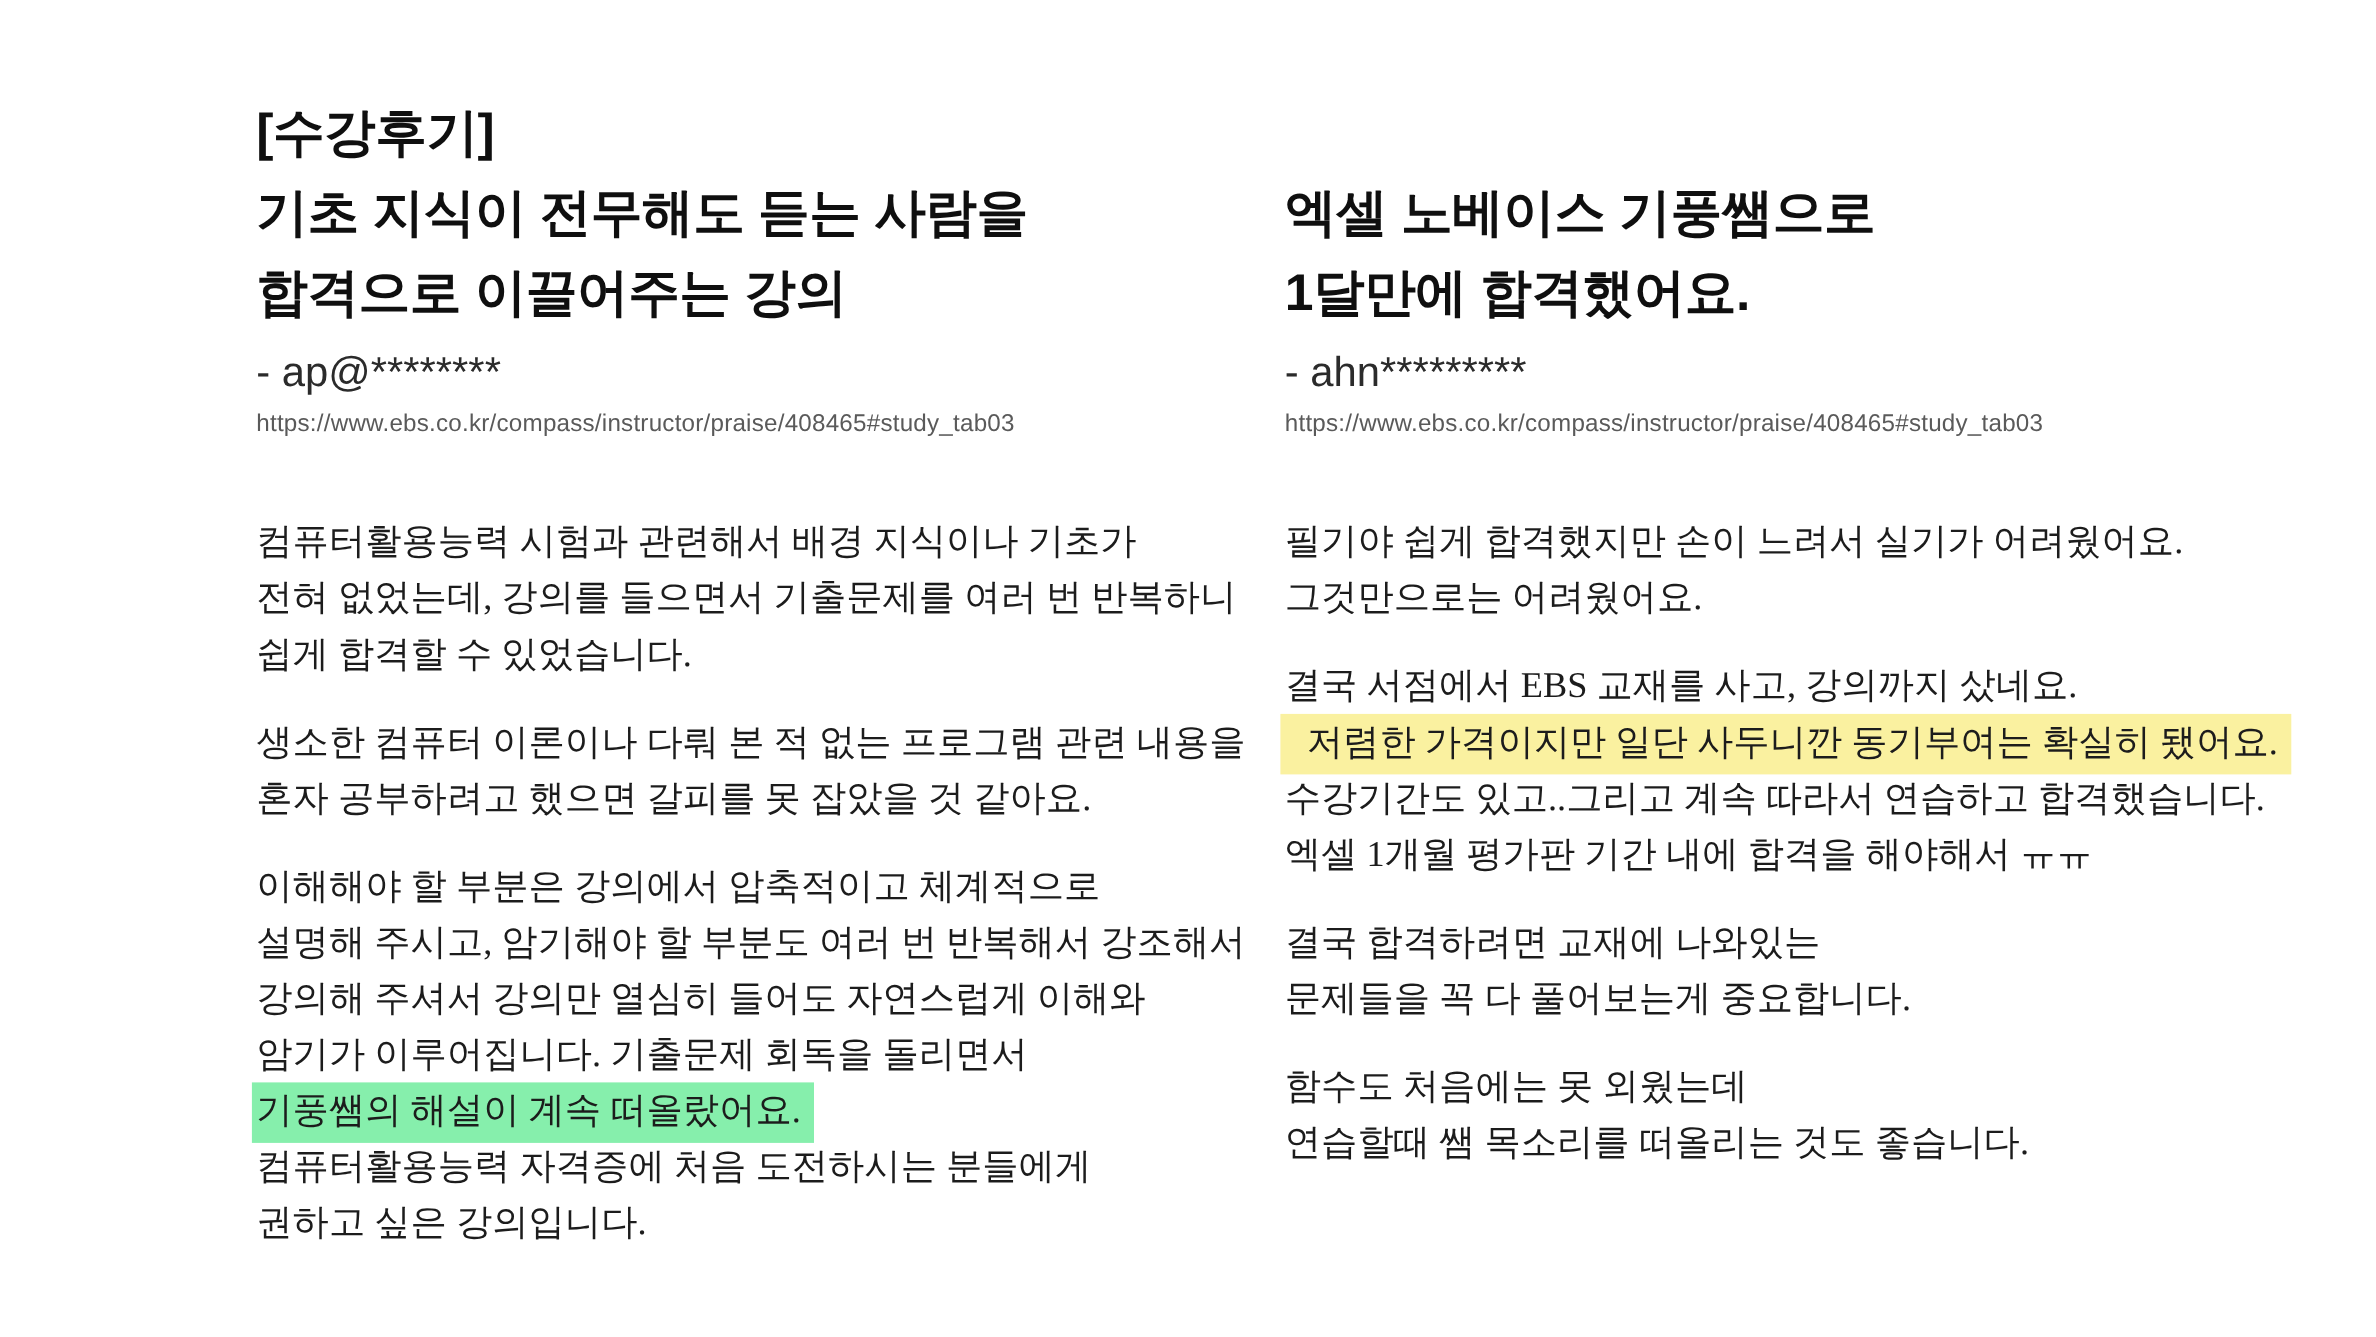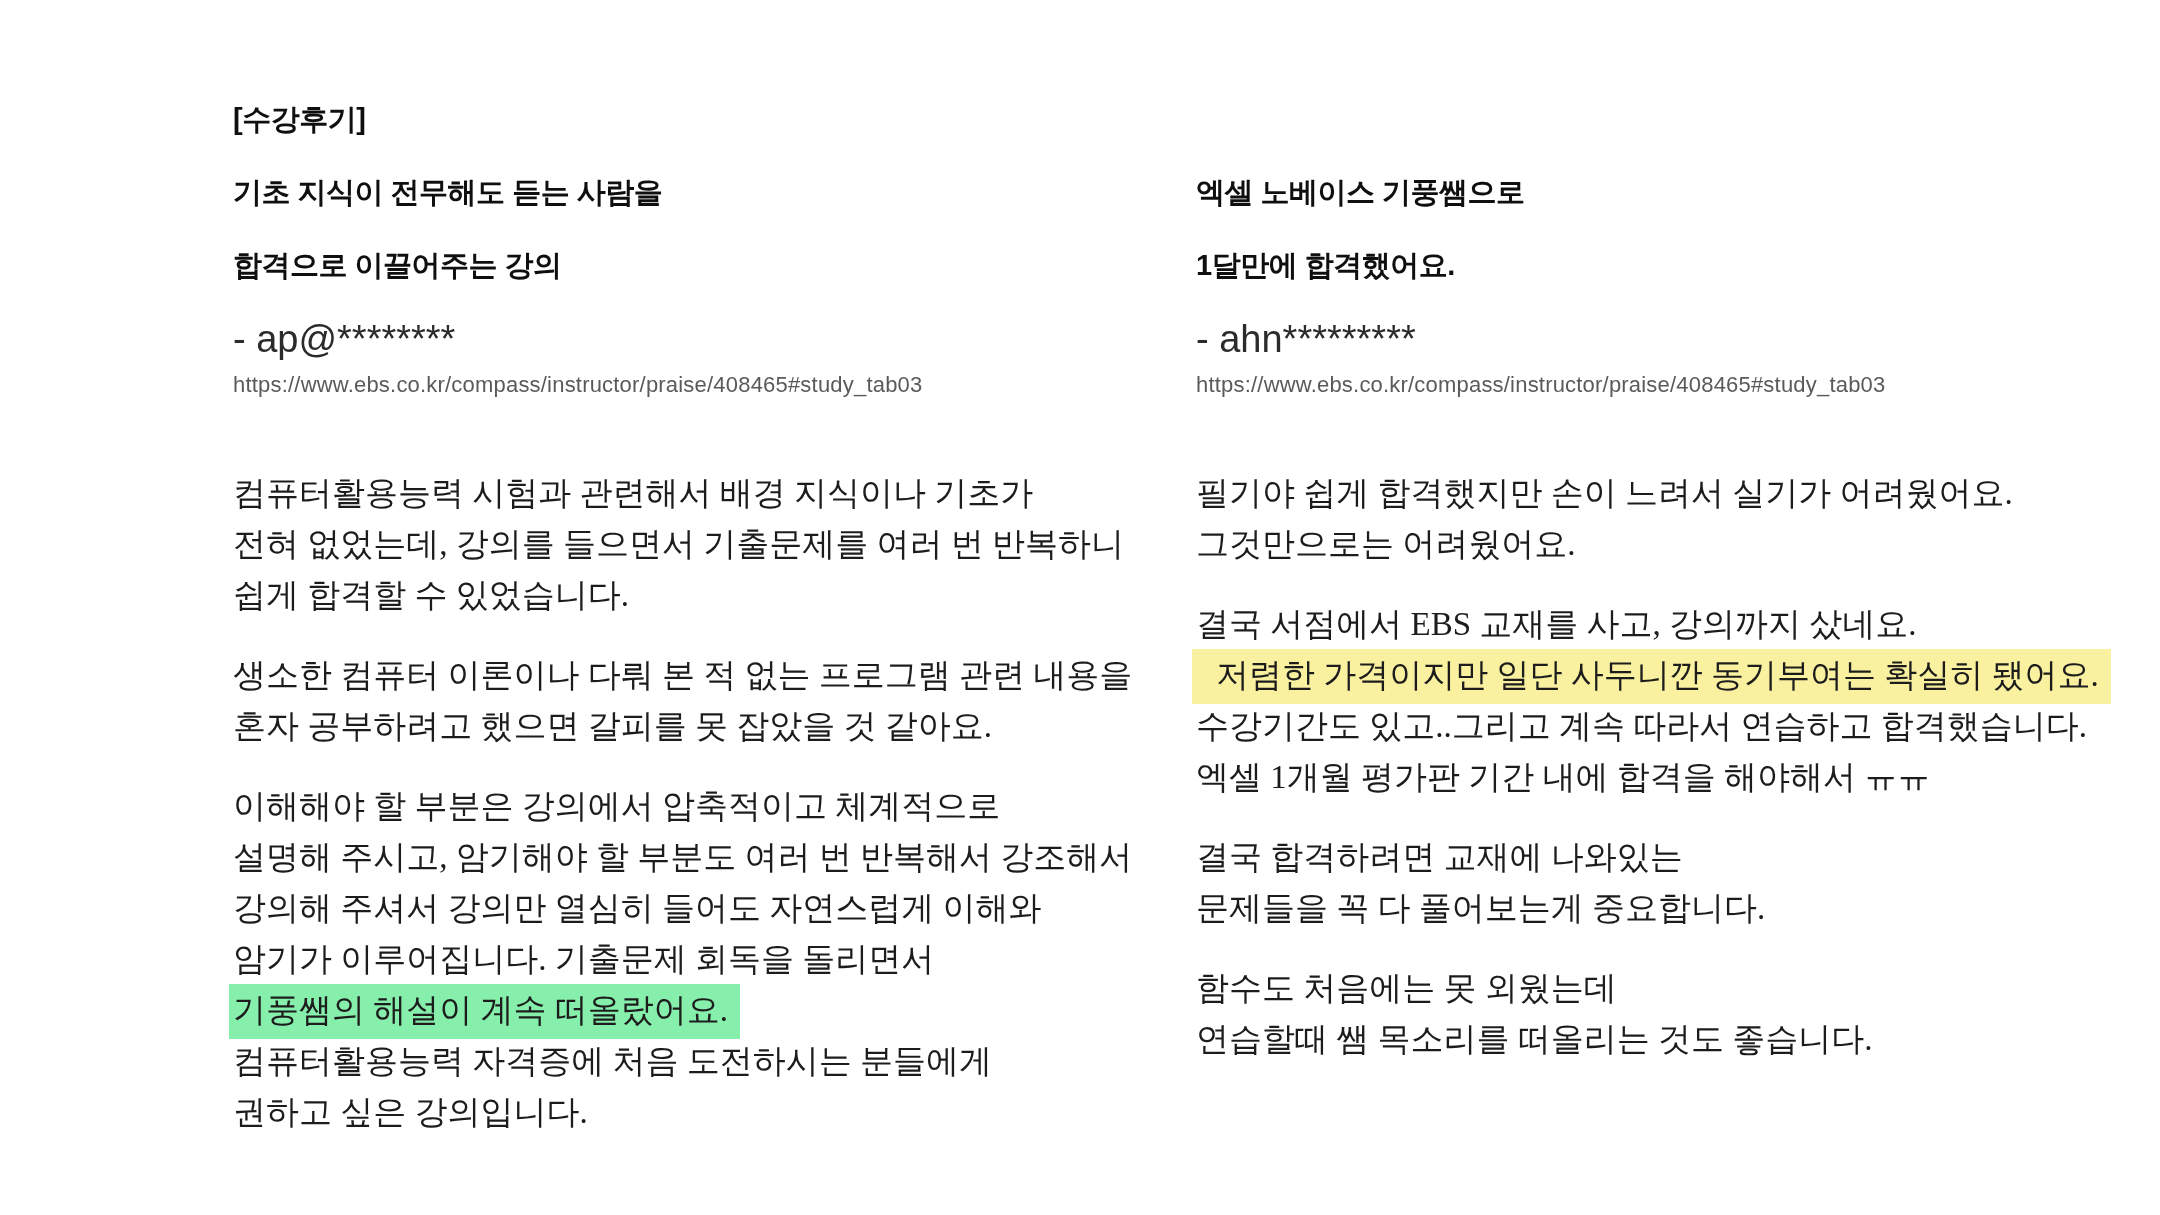--- a/index.html
+++ b/index.html
@@ -13,31 +13,31 @@
     height: 1215px;
     background: #ffffff;
     overflow: hidden;
     font-family: "Liberation Sans", sans-serif;
   }
   .column {
     position: absolute;
     top: 0;
   }
   .col-0 { left: 233px; width: 830px; }
-  .col-1 { left: 1196px; width: 860px; }
+  .col-1 { left: 1168px; width: 860px; }
 
   .title-area {
     display: flex;
     flex-direction: column;
     justify-content: flex-end;
     height: 302px;
   }
   .title-line {
     font-weight: 700;
-    font-size: 29px;
+    font-size: 47px;
     line-height: 73px;
     color: #0f0f0f;
     letter-spacing: -0.5px;
     white-space: nowrap;
   }
   .author {
     margin-top: 14px;
     font-size: 38px;
     font-weight: 300;
     line-height: 46px;

